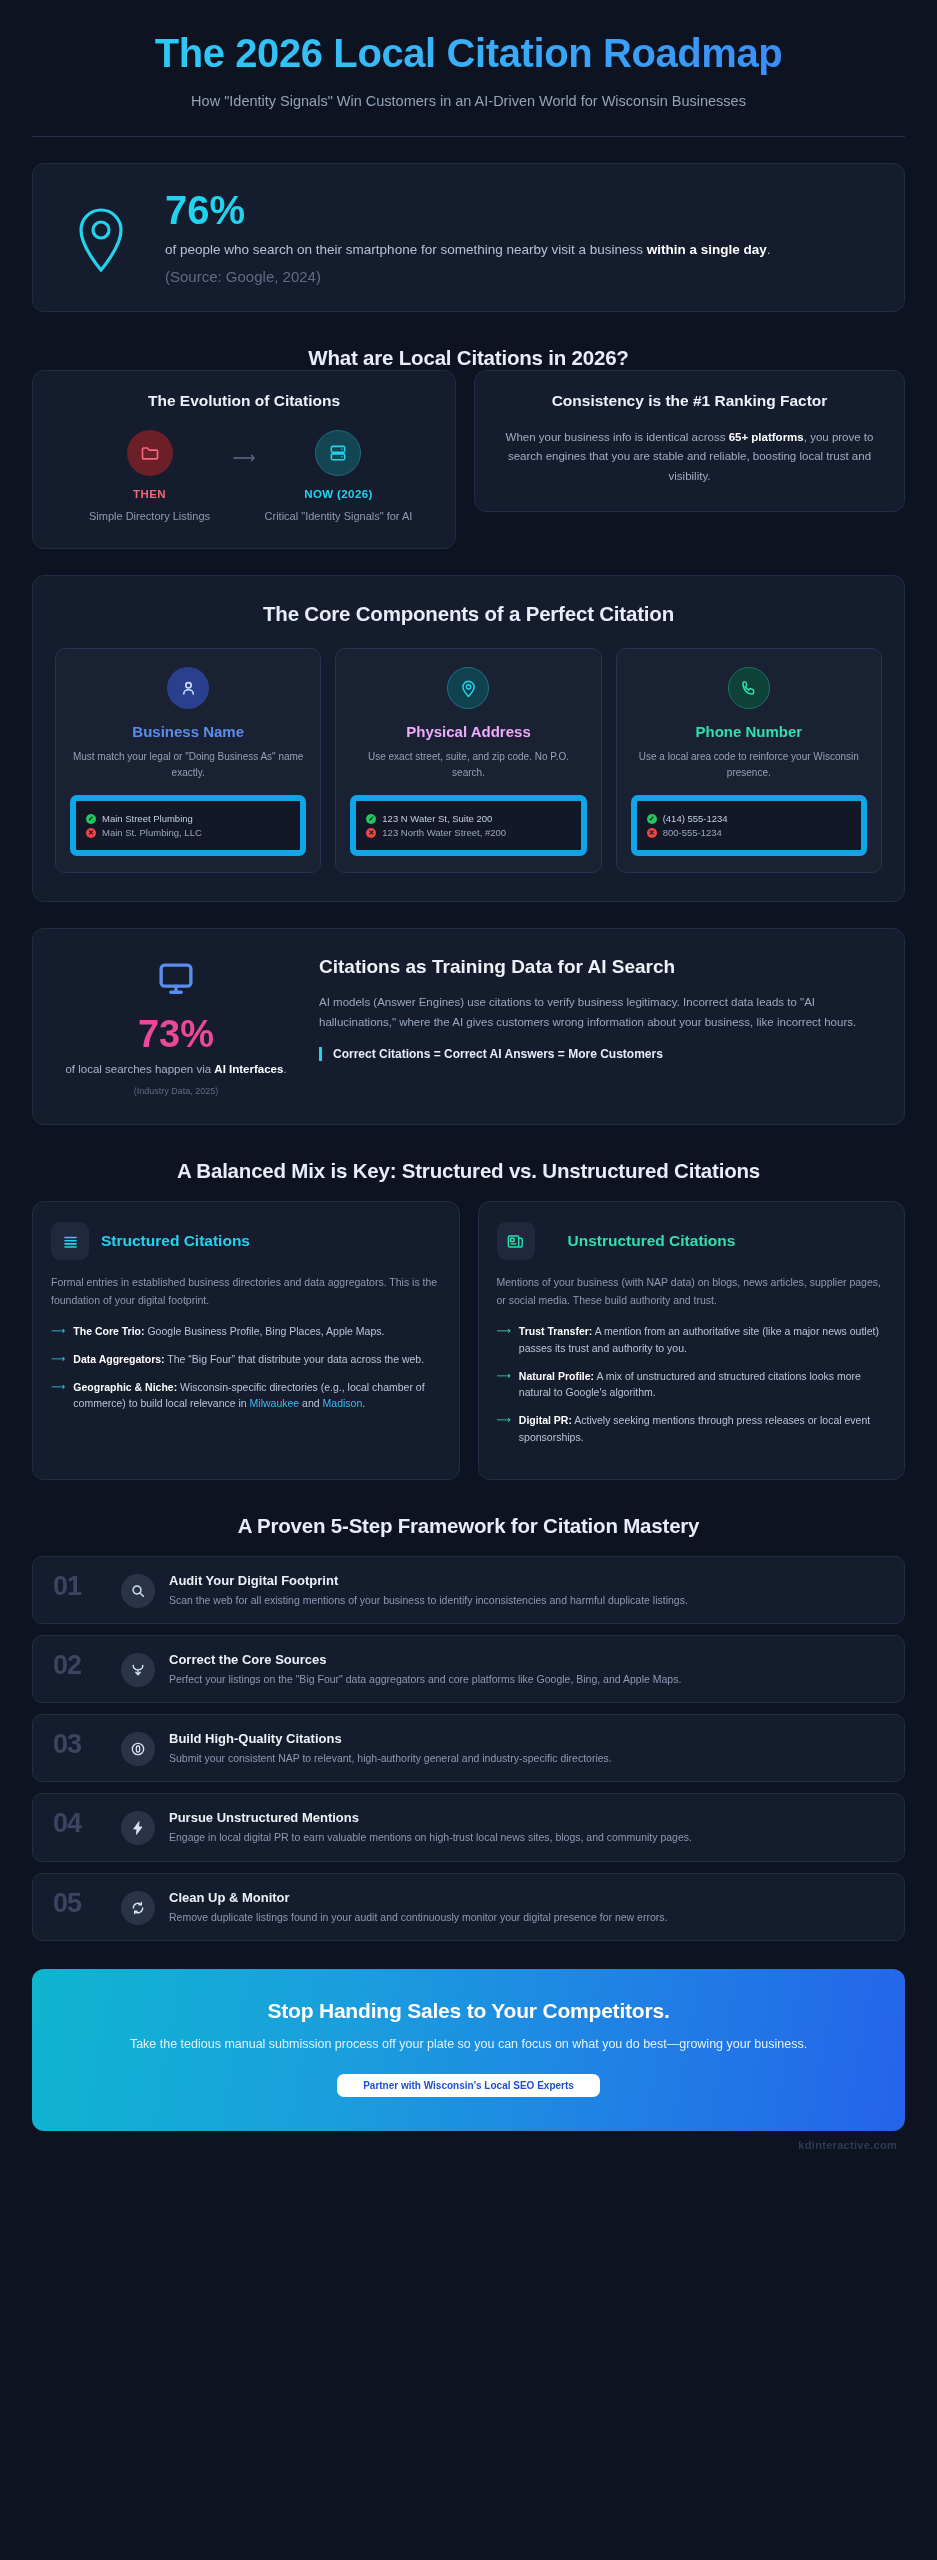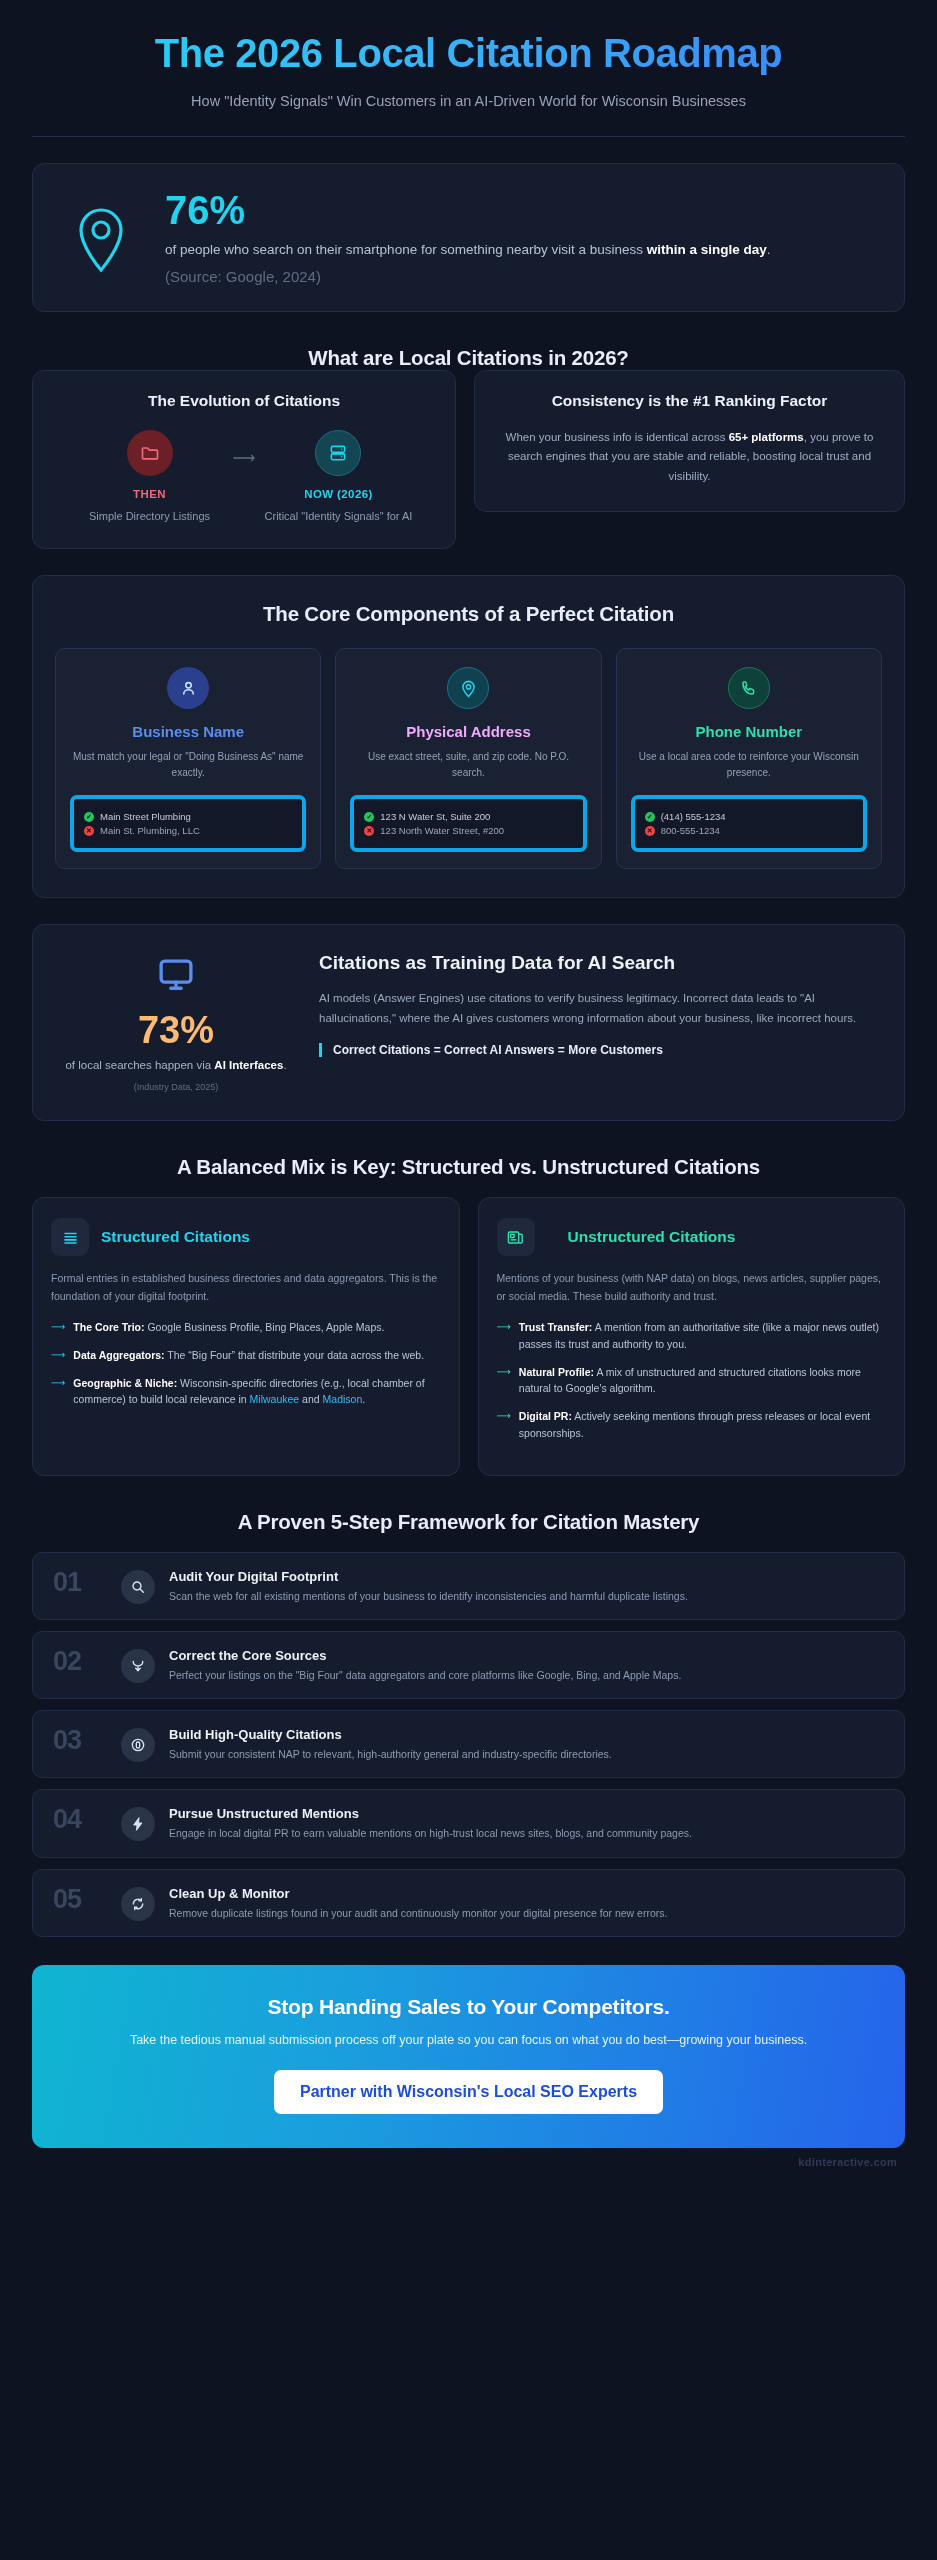--- a/index.html
+++ b/index.html
@@ -137,40 +137,40 @@
   .core-disc.cyan  { background: #10414f; border: 1px solid #1d7287; }
   .core-disc.green { background: #0e4138; border: 1px solid #1b7360; }
   .core-h { font-size: 15px; font-weight: bold; margin-bottom: 9px; }
   .core-h.blue  { color: #5b8dee; }
   .core-h.cyan  { color: #f0abfc; }
   .core-h.green { color: #2ee0ad; }
   .core-d { font-size: 10px; color: #93a1b8; line-height: 1.55; min-height: 32px; }
   .ex-box {
     margin-top: 14px;
     background: #121828;
-    border: 4px solid #0ea5e9;
+    border: 6px solid #0ea5e9;
     border-radius: 7px;
     padding: 9px 10px;
     text-align: left;
   }
   .ex-row { display: flex; align-items: center; gap: 6px; font-size: 9.5px; margin: 3px 0; }
   .ex-row.good { color: #c3cedf; }
   .ex-row.bad  { color: #9aa7bb; }
   .pip {
     flex: 0 0 auto; width: 10px; height: 10px; border-radius: 50%;
     display:flex; align-items:center; justify-content:center;
     font-size: 7px; color: #0d1321; font-weight: bold; line-height: 1;
   }
   .pip.good { background: #22c55e; }
   .pip.bad  { background: #ef4444; }
 
   
   .ai { margin-top: 26px; padding: 26px 30px 28px 30px; display: flex; gap: 30px; align-items: flex-start; }
   .ai-left { flex: 0 0 226px; text-align: center; padding-top: 4px; }
-  .ai-pct { font-size: 38px; font-weight: bold; color: #fdba74; line-height: 1; margin: 14px 0 8px 0; }
+  .ai-pct { font-size: 38px; font-weight: bold; color: #ec4899; line-height: 1; margin: 14px 0 8px 0; }
   .ai-sub { font-size: 11.5px; color: #a7b4c9; line-height: 1.5; }
   .ai-sub b { color: #ffffff; }
   .ai-src { margin-top: 8px; font-size: 9px; color: #5e6c86; }
   .ai-right { flex: 1 1 auto; }
   .ai-h { font-size: 19px; font-weight: bold; color: #edf1f8; line-height: 1.3; }
   .ai-p { margin-top: 12px; font-size: 11.5px; color: #9aa8bf; line-height: 1.75; }
   .ai-quote {
     margin-top: 15px;
     border-left: 3px solid #22d3ee;
     padding-left: 11px;
@@ -240,25 +240,25 @@
     padding: 30px 40px 34px 40px;
     text-align: center;
   }
   .cta-h { font-size: 21px; font-weight: bold; color: #ffffff; letter-spacing: -0.2px; }
   .cta-p { margin-top: 11px; font-size: 12.5px; color: #e2f2fb; line-height: 1.6; }
   .cta-btn {
     display: inline-block;
     margin-top: 20px;
     background: #ffffff;
     color: #1d4ed8;
-    font-size: 16px;
+    font-size: 10px;
     font-weight: bold;
     border: none;
     border-radius: 7px;
-    padding: 13px 26px;
+    padding: 6px 26px;
     cursor: pointer;
     font-family: "Liberation Sans", sans-serif;
   }
   .watermark {
     text-align: right;
     font-size: 11px;
     font-weight: bold;
     color: #2f3b55;
     padding: 8px 8px 0 0;
     letter-spacing: .3px;

